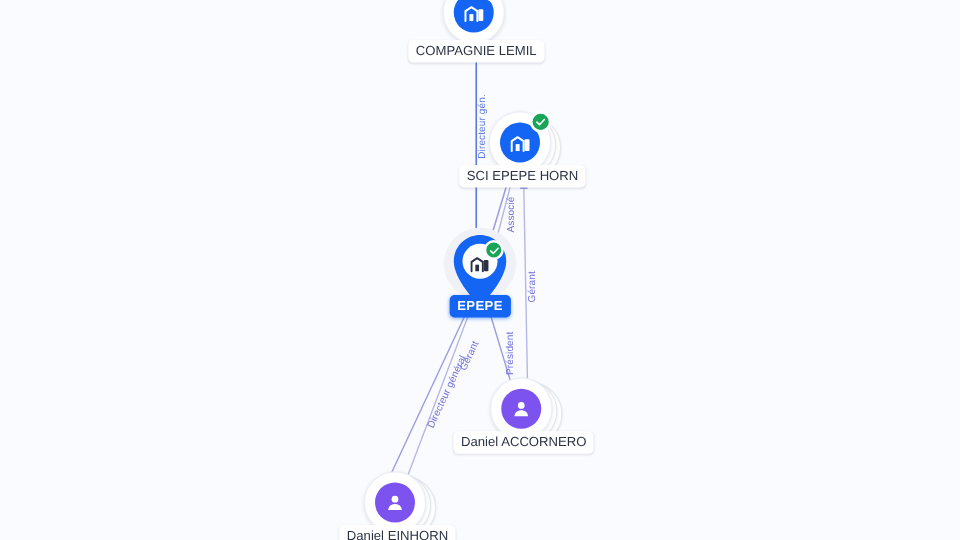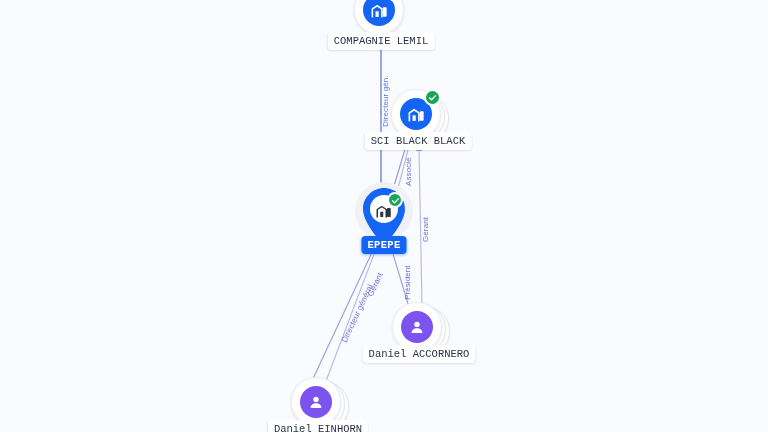--- a/index.html
+++ b/index.html
@@ -106,21 +106,20 @@
     position: absolute;
     transform: translateX(-50%);
     white-space: nowrap;
     font-size: 10.5px;
     line-height: 14px;
     color: #2b3245;
     background: #ffffff;
     border-radius: 4px;
     padding: 2px 6px;
     box-shadow: 0 1px 2px rgba(40,50,80,0.13);
-    font-family: Liberation Mono, monospace;
   }
   .node-label.selected {
     background: #1565f5;
     color: #ffffff;
     font-weight: bold;
     letter-spacing: .3px;
     box-shadow: 0 1px 3px rgba(21,101,245,0.45);
   }
 
   
@@ -193,21 +192,21 @@
             <rect x="7" y="13" width="4" height="7" fill="#fff"></rect>
           </svg>
         </div>
         <div class="verified-badge">
           <svg width="9" height="9" viewBox="0 0 24 24">
             <path d="M4 12.5l5.5 5.5L20 7" stroke="#fff" stroke-width="3.4" fill="none" stroke-linecap="round" stroke-linejoin="round"></path>
           </svg>
         </div>
       </div>
     </div>
-    <div class="node-label" style="left:0px; top:16px;">SCI BLACK BLACK</div>
+    <div class="node-label" style="left:0px; top:16px;">SCI EPEPE HORN</div>
   </div>
 
   <div class="node" style="left:384px; top:214px;">
     <div class="pin-halo"></div>
     <div class="pin-wrap">
       <svg class="pin-shape" width="48" height="60" viewBox="0 0 48 60">
         <path d="M24 1C12.4 1 3 10.4 3 22c0 14.5 18.2 33 21 36.5C26.8 55 45 36.5 45 22 45 10.4 35.6 1 24 1z" fill="#1565f5"></path>
         <circle cx="24" cy="22" r="14" fill="#ffffff"></circle>
       </svg>
       <div class="pin-icon-hole">

